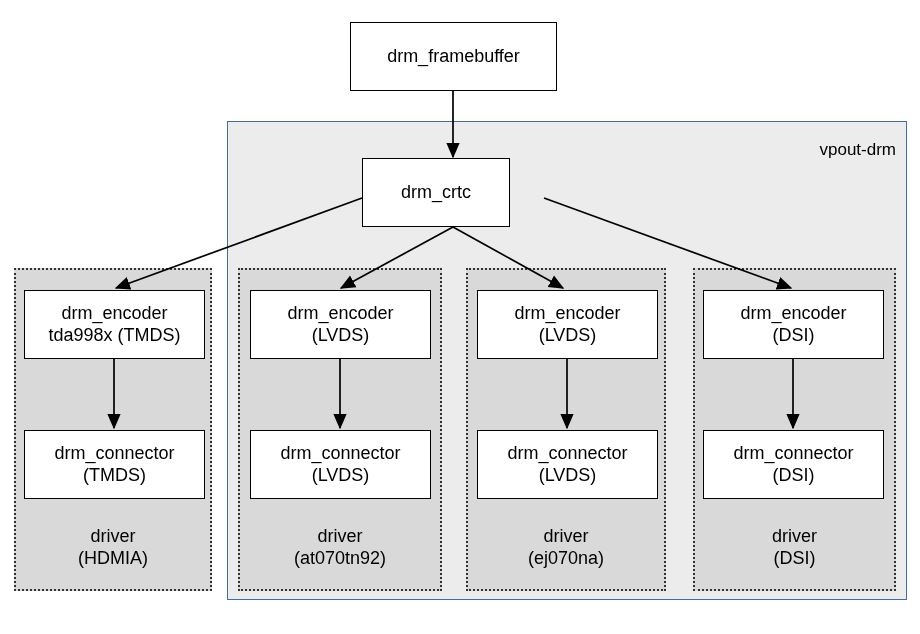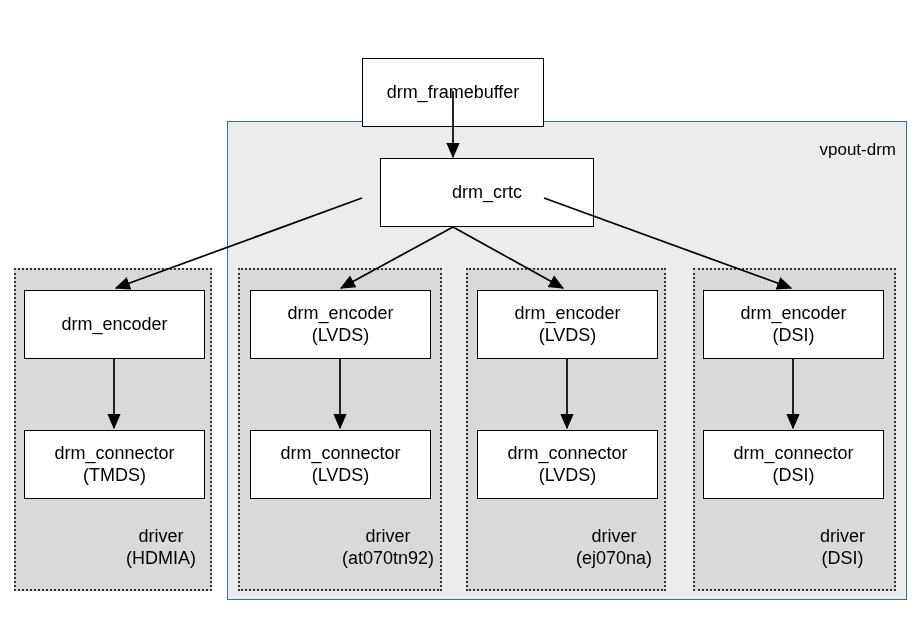--- a/index.html
+++ b/index.html
@@ -66,21 +66,20 @@
     text-align: center;
   }
   .group-caption {
     position: absolute;
     z-index: 3;
     display: flex;
     flex-direction: column;
     align-items: center;
     justify-content: center;
     text-align: center;
-    padding-left: 48px;
   }
   .group-caption .line1,
   .group-caption .line2 {
     font-size: 18px;
     color: #000000;
     line-height: 1.22;
     white-space: nowrap;
   }
 </style>
 </head>
@@ -126,29 +125,30 @@
       <line x1="453" y1="227" x2="341" y2="288"></line>
       <line x1="453" y1="227" x2="563" y2="288"></line>
       <line x1="544" y1="198" x2="791" y2="288"></line>
       <line x1="114" y1="359" x2="114" y2="428"></line>
       <line x1="340" y1="359" x2="340" y2="428"></line>
       <line x1="567" y1="359" x2="567" y2="428"></line>
       <line x1="793" y1="359" x2="793" y2="428"></line>
     </g>
   </svg>
 
-  <div class="node" id="node-framebuffer" style="left: 362px; top: 22px; width: 182px; height: 69px; margin-top: 36px;">
+  <div class="node" id="node-framebuffer" style="left: 350px; top: 22px; width: 207px; height: 69px;">
     <span class="line1">drm_framebuffer</span>
   </div>
-  <div class="node" id="node-crtc" style="left: 380px; top: 158px; width: 214px; height: 69px;">
+  <div class="node" id="node-crtc" style="left: 362px; top: 158px; width: 148px; height: 69px;">
     <span class="line1">drm_crtc</span>
   </div>
 
   <div class="node" id="enc-0" style="left: 24px; top: 290px; width: 181px; height: 69px;">
     <span class="line1">drm_encoder</span>
+    <span class="line2">tda998x (TMDS)</span>
   </div>
   <div class="node" id="enc-1" style="left: 250px; top: 290px; width: 181px; height: 69px;">
     <span class="line1">drm_encoder</span>
     <span class="line2">(LVDS)</span>
   </div>
   <div class="node" id="enc-2" style="left: 477px; top: 290px; width: 181px; height: 69px;">
     <span class="line1">drm_encoder</span>
     <span class="line2">(LVDS)</span>
   </div>
   <div class="node" id="enc-3" style="left: 703px; top: 290px; width: 181px; height: 69px;">

